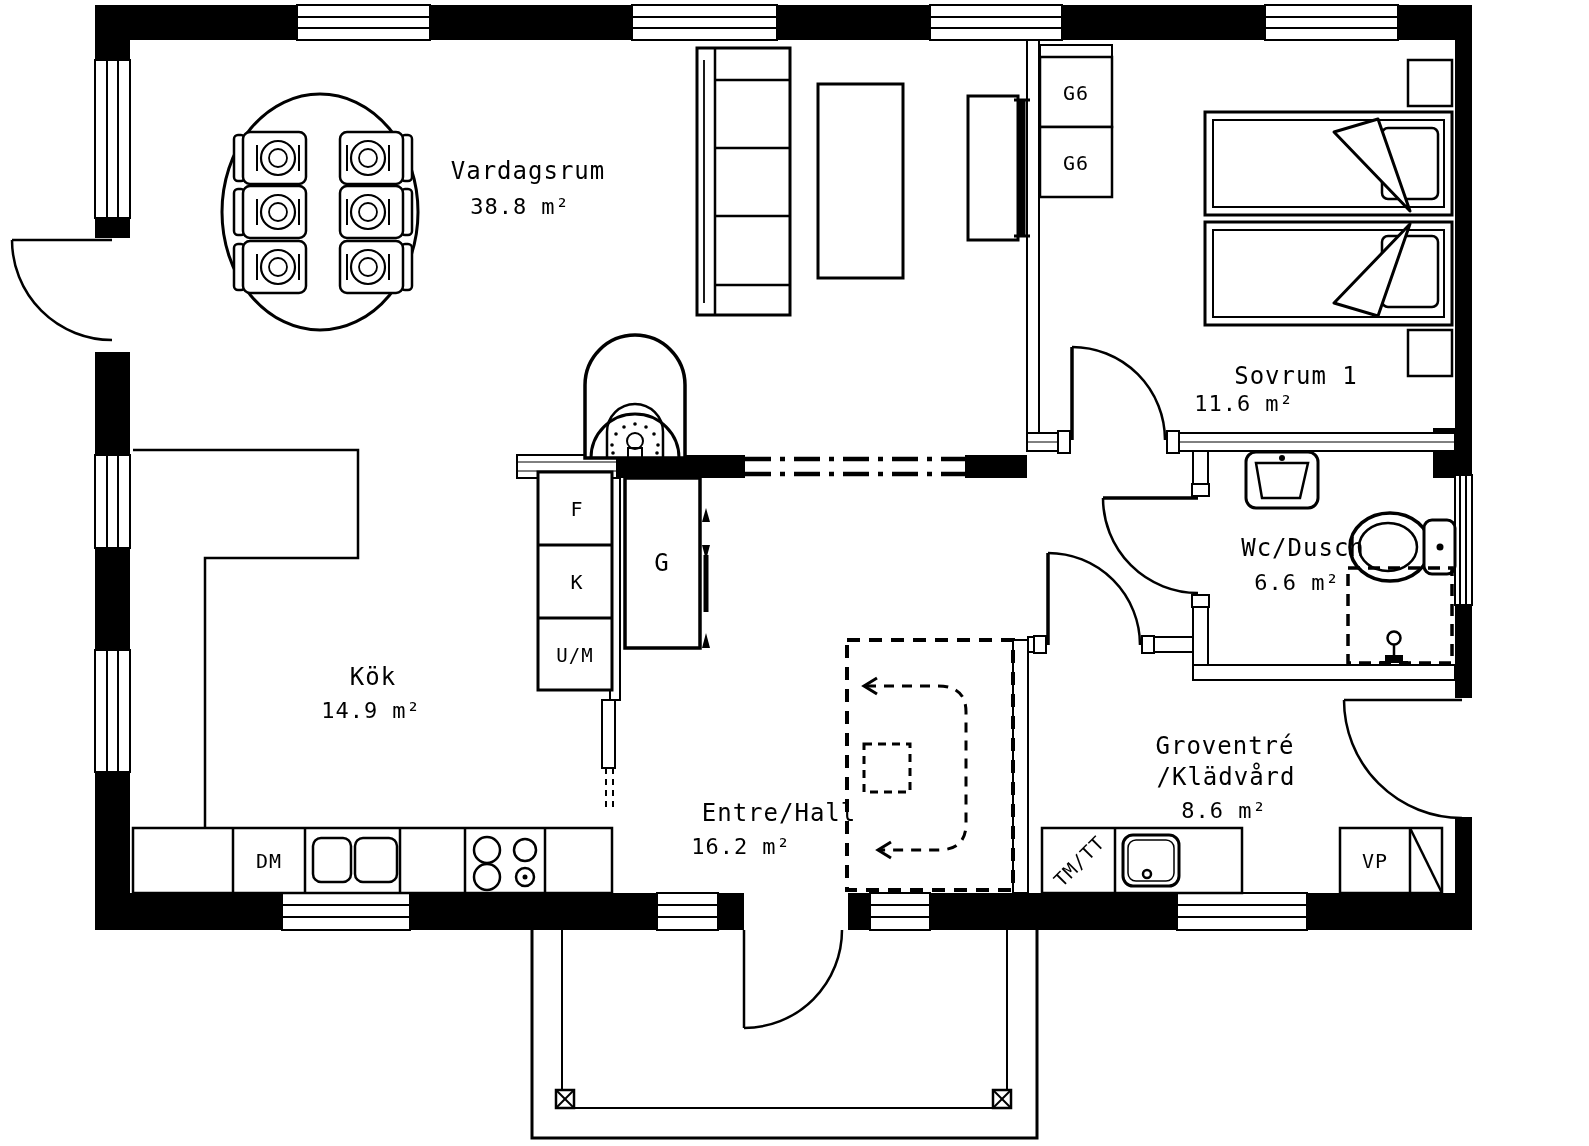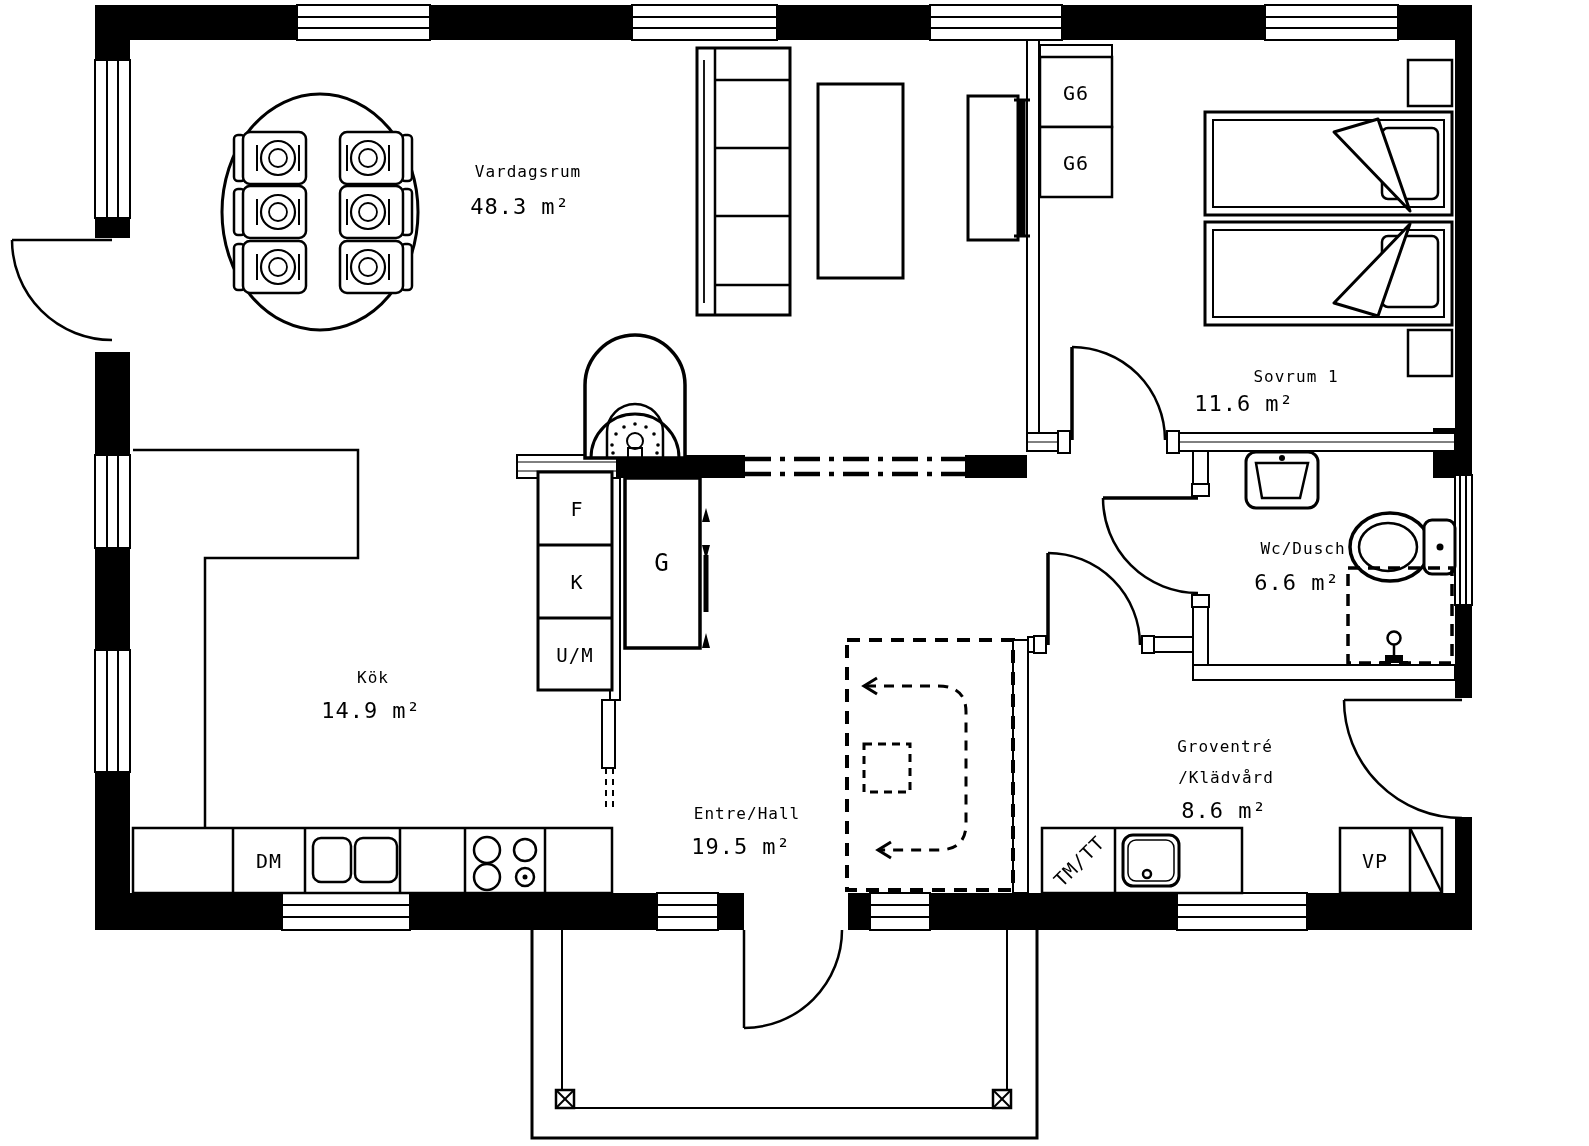--- a/index.html
+++ b/index.html
@@ -1,21 +1,21 @@
 <!DOCTYPE html>
 <html><head>
 <meta charset="utf-8">
 <style>
   html,body{margin:0;padding:0;background:#ffffff;}
   .stage{position:relative;width:1589px;height:1146px;background:#ffffff;overflow:hidden;
          font-family:"DejaVu Sans Mono", monospace;}
   .stage svg{position:absolute;left:0;top:0;}
   .lbl{position:absolute;transform:translate(-50%,-50%);white-space:nowrap;color:#000;
        font-family:"DejaVu Sans Mono", monospace;letter-spacing:1px;}
-  .name{font-size:16px;}
+  .name{font-size:24px;}
   .area{font-size:22px;}
   .small{font-size:20px;text-align:right;}
   .tiny{font-size:19px;}
   .big{font-size:24px;}
   .rot45{transform:translate(-50%,-50%) rotate(-45deg);}
 </style>
 </head>
 <body>
 
 <div class="stage">
@@ -333,27 +333,27 @@
     </g>
     <g>
       <rect x="993" y="1090" width="18" height="18" fill="#fff" stroke-width="2.5"></rect>
       <line x1="993" y1="1090" x2="1011" y2="1108" stroke-width="2"></line>
       <line x1="1011" y1="1090" x2="993" y2="1108" stroke-width="2"></line>
     </g>
   </g>
 </svg>
 
   <div class="lbl name" style="left:528px;top:171px">Vardagsrum</div>
-  <div class="lbl area" style="left:520px;top:206px">48.3 m²</div>
+  <div class="lbl area" style="left:520px;top:206px">38.8 m²</div>
 
   <div class="lbl name" style="left:373px;top:677px">Kök</div>
   <div class="lbl area" style="left:371px;top:710px">14.9 m²</div>
 
-  <div class="lbl name" style="left:747px;top:813px">Entre/Hall</div>
-  <div class="lbl area" style="left:741px;top:846px">19.5 m²</div>
+  <div class="lbl name" style="left:779px;top:813px">Entre/Hall</div>
+  <div class="lbl area" style="left:741px;top:846px">16.2 m²</div>
 
   <div class="lbl name" style="left:1296px;top:376px">Sovrum 1</div>
   <div class="lbl area" style="left:1244px;top:403px">11.6 m²</div>
 
   <div class="lbl name" style="left:1303px;top:548px">Wc/Dusch</div>
   <div class="lbl area" style="left:1297px;top:582px">6.6 m²</div>
 
   <div class="lbl name" style="left:1225px;top:746px">Groventré</div>
   <div class="lbl name" style="left:1226px;top:777px">/Klädvård</div>
   <div class="lbl area" style="left:1224px;top:810px">8.6 m²</div>

